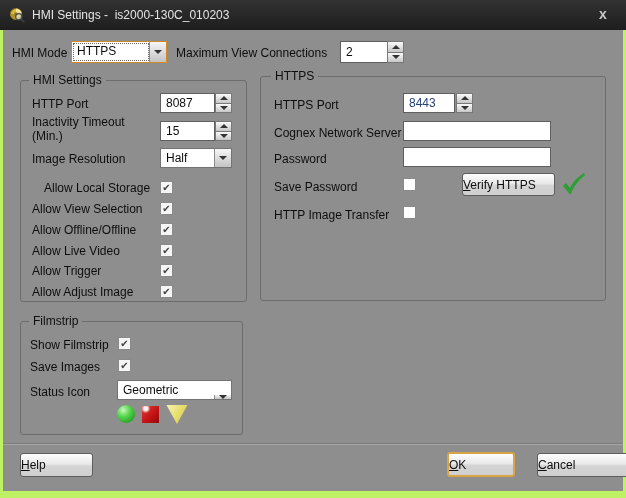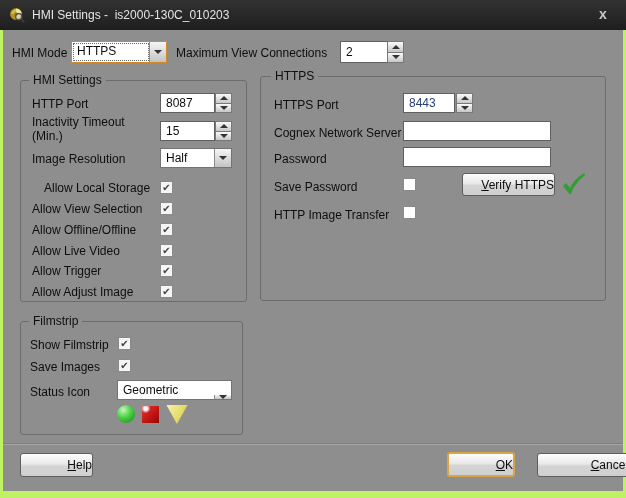--- a/index.html
+++ b/index.html
@@ -48,21 +48,21 @@
   .combo-focus{position:absolute;height:22px;border:1px solid #d08b28;display:flex;background:#fff;}
   .combo-focus .combo-value{position:relative;}
   .focus-dots{position:absolute;left:1px;top:1px;right:0;bottom:1px;border:1px dotted #6a6a6a;pointer-events:none;}
   .checkbox{
     position:absolute;width:13px;height:13px;background:#f5f5f5;border:1px solid #8a8a8a;
     font-size:10px;line-height:11px;text-align:center;color:#444;
   }
   .btn{
     position:absolute;background:linear-gradient(180deg,#fdfdfd 0%,#e9e9e9 45%,#d4d4d4 55%,#cfcfcf 100%);
     border:1px solid #5e5e5e;border-radius:3px;font-size:12px;color:#0d0d0d;
-    display:flex;align-items:center;justify-content:flex-end;cursor:default;
+    display:flex;align-items:center;justify-content:flex-start;cursor:default;
   }
   .btn span{display:block;}
   .btn span::first-letter{text-decoration:underline;}
   .btn-default{border:2px solid #d8a445;}
   .separator{position:absolute;left:0;width:620px;height:2px;border-top:1px solid #7d7d7d;border-bottom:1px solid #a6a6a6;}
   .status-green{
     position:absolute;width:18px;height:18px;border-radius:50%;
     background:radial-gradient(circle at 35% 28%,#c8f7bc 0%,#52d44c 40%,#1f9a1f 85%,#157515 100%);
   }
   .status-red{

